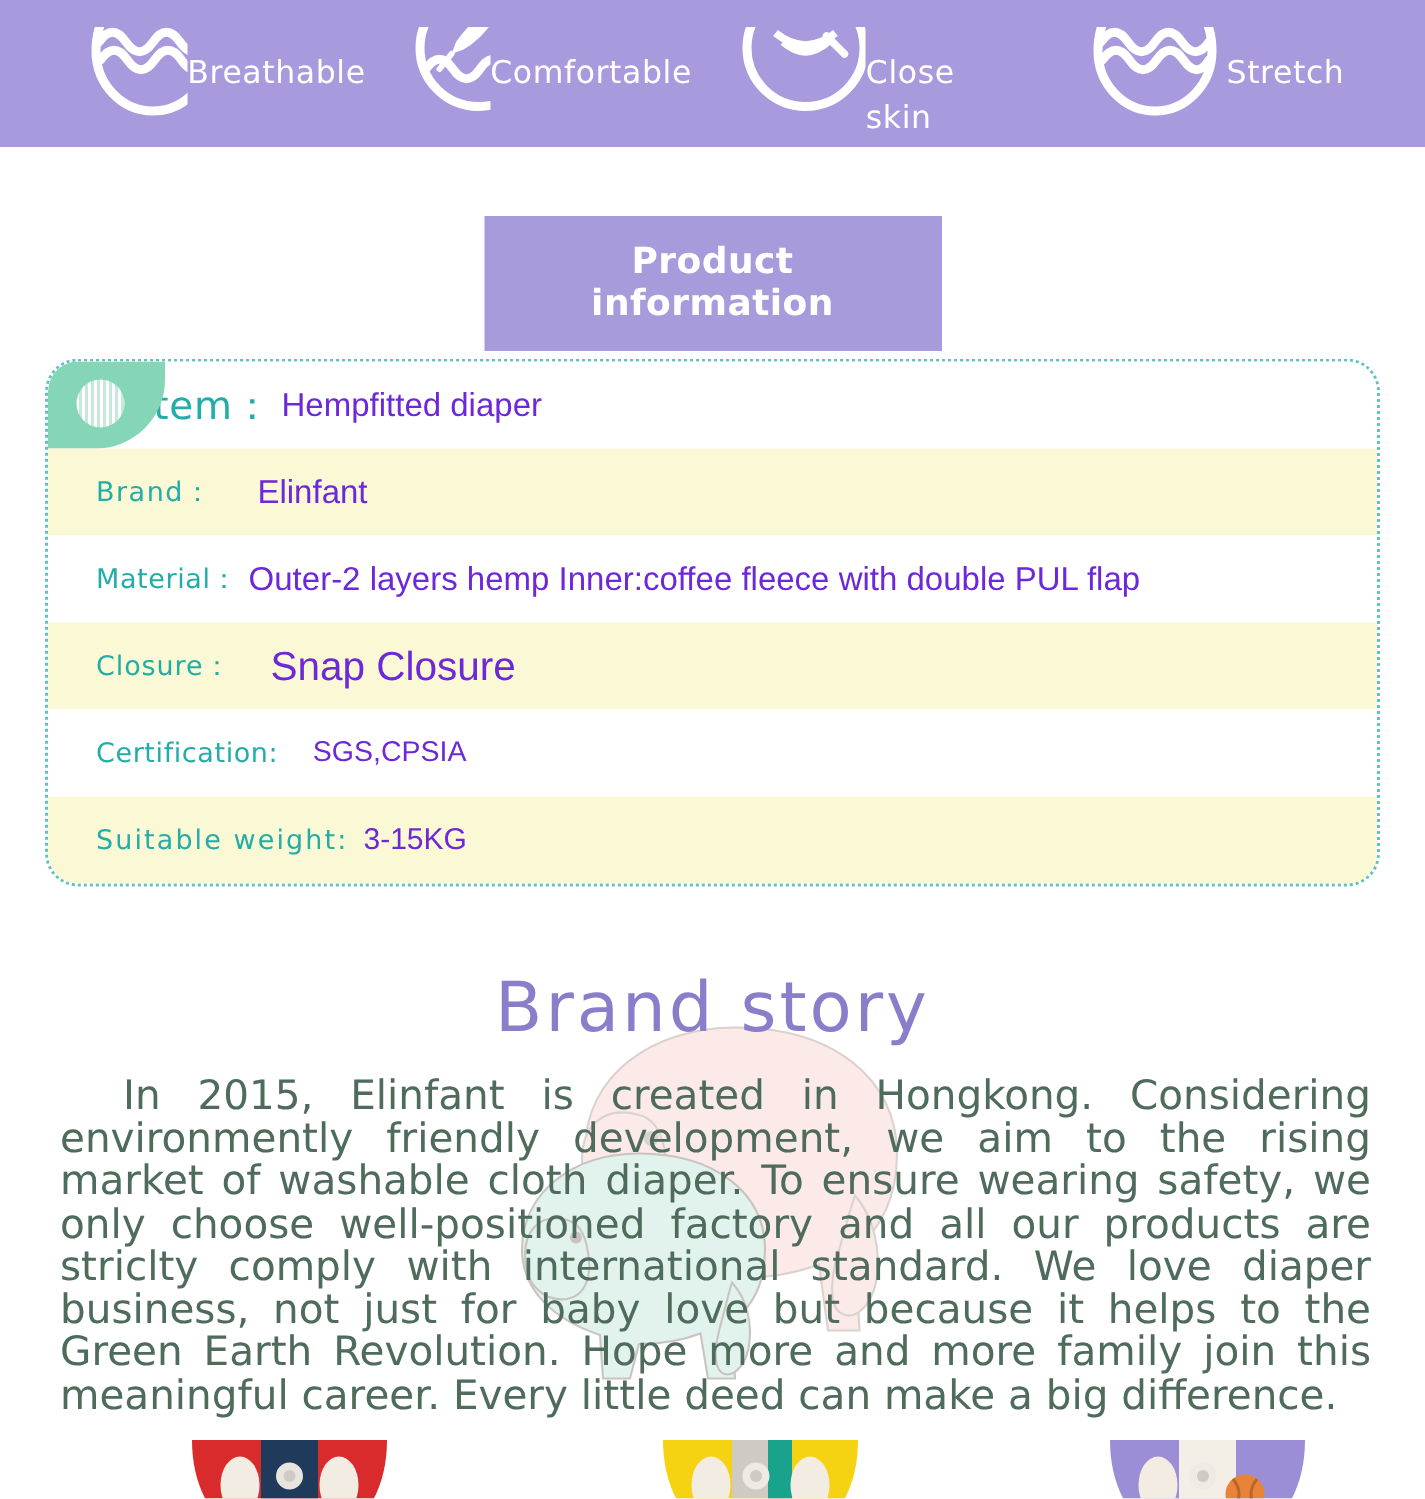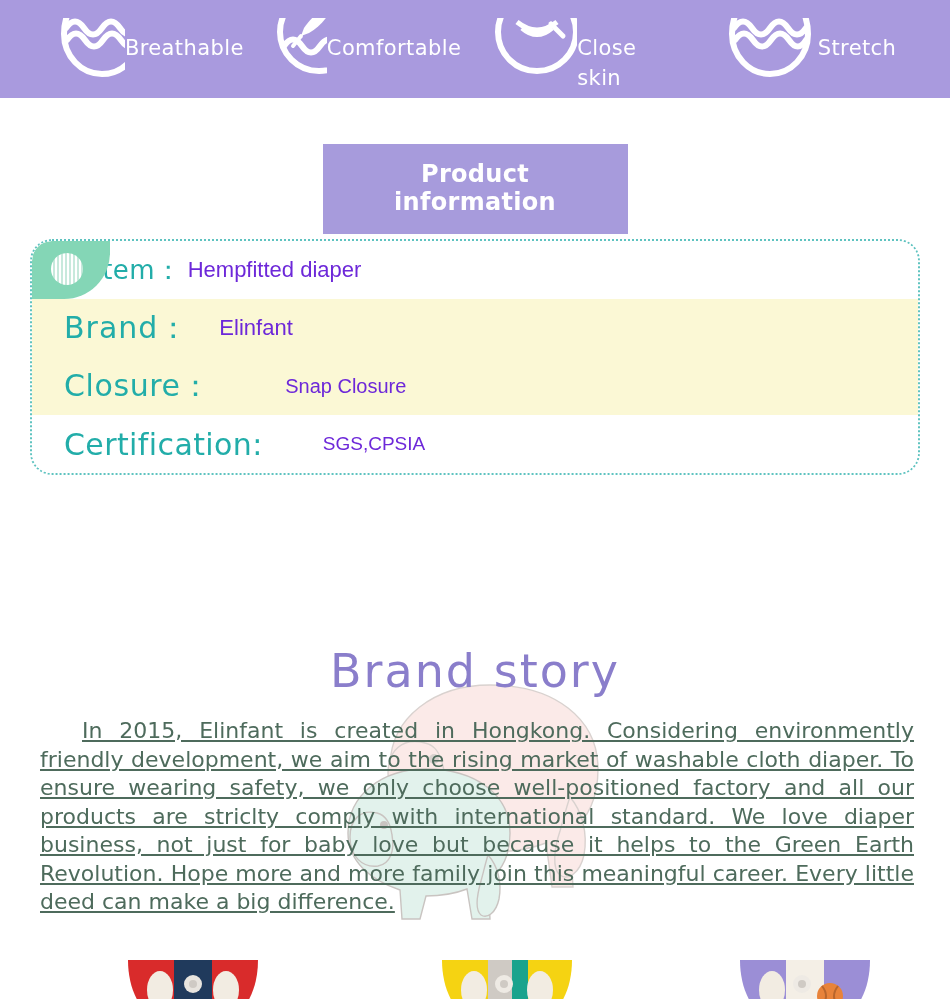--- a/index.html
+++ b/index.html
@@ -90,42 +90,42 @@
     align-items: center;
     height: 58px;
     padding-left: 62px;
     box-sizing: border-box;
     position: relative;
   }
   .spec-row.alt { background: #fbf8d5; }
   .spec-row.plain { background: #ffffff; }
   .spec-key {
     color: #22ada9;
-    font-size: 30px;
+    font-size: 18px;
     white-space: nowrap;
     font-family: "DejaVu Sans", "Liberation Sans", sans-serif;
   }
   .spec-val {
     color: #6d28d9;
     font-size: 21px;
     white-space: nowrap;
     font-family: Liberation Sans, sans-serif;
   }
   .row-item .spec-key { font-size: 26px; letter-spacing: 0.5px; }
   .row-item .spec-val { margin-left: 6px; font-size: 22px; }
   .row-brand { padding-left: 32px; }
   .row-brand .spec-key { letter-spacing: 1px; }
   .row-brand .spec-val { margin-left: 30px; font-size: 22px; }
   .row-material { padding-left: 32px; }
   .row-material .spec-key { letter-spacing: 0.4px; }
   .row-material .spec-val { margin-left: 7px; font-size: 22px; }
-  .row-closure { padding-left: 32px; gap: 48px; }
+  .row-closure { padding-left: 32px; }
   .row-closure .spec-key { letter-spacing: 0.6px; }
-  .row-closure .spec-val { margin-left: 26px; font-size: 20px; }
-  .row-cert { padding-left: 32px; gap: 37px; }
+  .row-closure .spec-val { margin-left: 26px; font-size: 27px; }
+  .row-cert { padding-left: 32px; }
   .row-cert .spec-key { letter-spacing: 0.4px; }
   .row-cert .spec-val { margin-left: 23px; font-size: 19px; }
   .row-weight { padding-left: 32px; }
   .row-weight .spec-key { letter-spacing: 1.4px; }
   .row-weight .spec-val { margin-left: 10px; font-size: 20px; }
 
   .corner-leaf {
     position: absolute;
     left: 0; top: 0;
     width: 78px;
@@ -167,25 +167,24 @@
     font-size: 46px;
     letter-spacing: 2px;
     line-height: 60px;
     padding-top: 16px;
     font-family: "DejaVu Sans", "Liberation Sans", sans-serif;
   }
   .brand-body {
     position: relative;
     margin: 16px 36px 0 40px;
     color: #4e6b5c;
-    font-size: 22px;
+    font-size: 27px;
     line-height: 28.5px;
     text-align: justify;
     font-family: "DejaVu Sans", "Liberation Sans", sans-serif;
-    text-decoration: underline;
   }
   .brand-body .indent { display: inline-block; width: 42px; }
 
   
   .product-strip {
     position: absolute;
     left: 0; top: 960px;
     width: 950px;
     height: 39px;
     overflow: hidden;
@@ -264,31 +263,39 @@
     </div>
     <span class="spec-key">Item：</span>
     <span class="spec-val">Hempfitted  diaper</span>
   </div>
 
   <div class="spec-row alt row-brand">
     <span class="spec-key">Brand：</span>
     <span class="spec-val">Elinfant</span>
   </div>
 
+  <div class="spec-row plain row-material">
+    <span class="spec-key">Material：</span>
+    <span class="spec-val">Outer-2 layers hemp Inner:coffee fleece with double PUL flap</span>
+  </div>
 
   <div class="spec-row alt row-closure">
     <span class="spec-key">Closure：</span>
     <span class="spec-val">Snap  Closure</span>
   </div>
 
   <div class="spec-row plain row-cert">
     <span class="spec-key">Certification:</span>
     <span class="spec-val">SGS,CPSIA</span>
   </div>
 
+  <div class="spec-row alt row-weight">
+    <span class="spec-key">Suitable  weight:</span>
+    <span class="spec-val">3-15KG</span>
+  </div>
 
 </div>
 
 <div class="brand-section">
 
   <div class="watermark">
     <svg width="330" height="275" viewBox="0 0 330 275">
       <g fill="#fbeae8" stroke="#d9d2cf" stroke-width="1.4">
         <path d="M60 120 C60 70 105 38 160 38 C225 38 268 72 268 122
                  C268 150 258 172 240 186 L243 240 L222 240 L216 196

